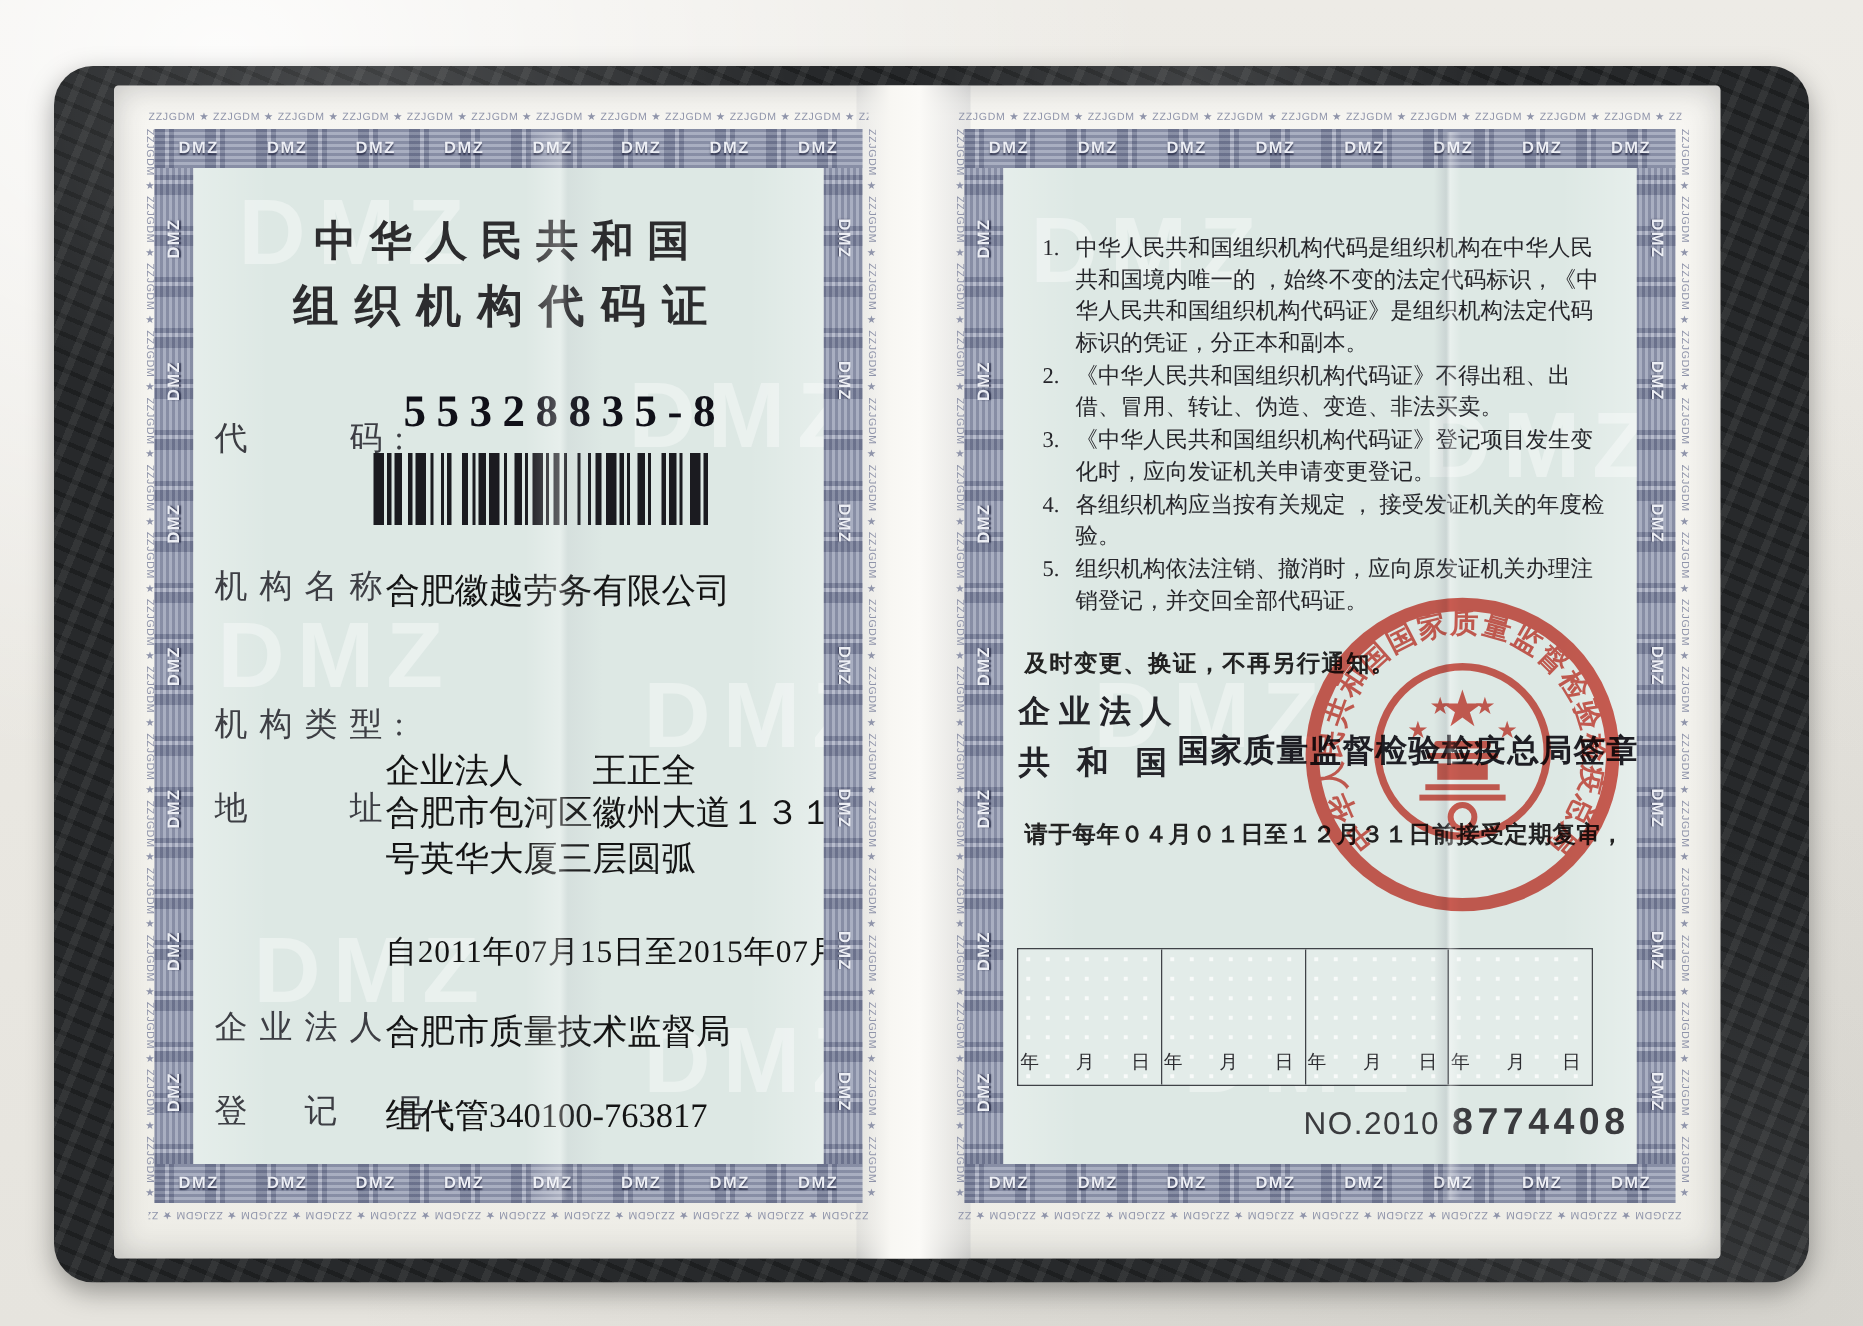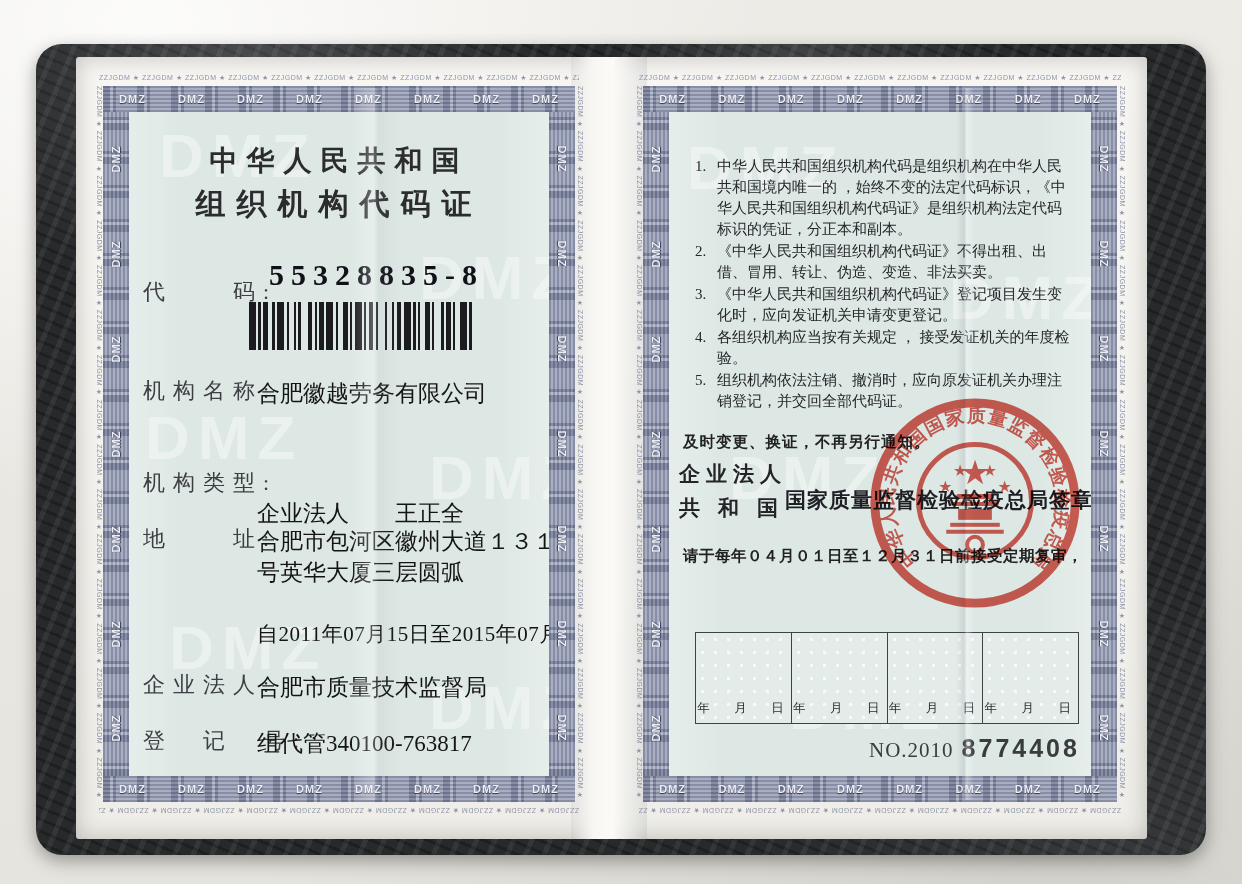--- a/index.html
+++ b/index.html
@@ -87,31 +87,31 @@
   .note{display:flex;font-size:15px;line-height:21px;color:#26262b;margin-bottom:1px;}
   .note .n{width:22px;flex:none;}
   .note .t{flex:1;}
   .notice{position:absolute;top:320px;left:14px;font-size:15.5px;font-weight:bold;color:#222;letter-spacing:1px;}
   .prc1{position:absolute;top:348px;left:10px;font-size:21px;font-weight:bold;color:#232328;letter-spacing:6px;}
   .prc2{position:absolute;top:382px;left:10px;font-size:21px;font-weight:bold;color:#232328;letter-spacing:18px;}
   .sealttl{position:absolute;top:374px;left:116px;font-size:21px;font-weight:bold;color:#1e1e24;
        letter-spacing:1px;white-space:nowrap;}
   .review{position:absolute;top:434px;left:14px;font-size:15.5px;font-weight:bold;color:#222;letter-spacing:.5px;}
   .annual{position:absolute;top:488px;width:100%;text-align:center;font-size:18px;color:#2b2b30;letter-spacing:15px;}
-  .ytable{position:absolute;top:520px;left:26px;width:382px;height:90px;display:flex;
+  .ytable{position:absolute;top:520px;left:9px;width:382px;height:90px;display:flex;
        border:1px solid #3f4247;}
   .ycell{flex:1;position:relative;border-right:1px solid #3f4247;
        background-color:#e3ece9;
        background-image:radial-gradient(rgba(255,255,255,.75) 1.5px, transparent 1.6px);
        background-size:13px 13px;}
   .ycell:last-child{border-right:none;}
   .ycell span{position:absolute;bottom:6px;width:100%;text-align:center;font-size:12.5px;
        color:#2c2c30;letter-spacing:6px;}
   .serial{position:absolute;top:622px;left:200px;font-family:"Liberation Sans",sans-serif;color:#3a3b3e;}
-  .serial .p{font-size:21px;letter-spacing:1px;font-family:Liberation Serif, serif;}
+  .serial .p{font-size:21px;letter-spacing:1px;}
   .serial .s{font-size:25px;font-weight:bold;letter-spacing:3px;margin-left:8px;}
 
   
   .stamp{position:absolute;left:861px;top:389px;width:228px;height:228px;
          mix-blend-mode:multiply;opacity:.88;}
 
   
   .crease-l{position:absolute;left:350px;top:88px;width:52px;height:712px;
        background:linear-gradient(90deg, transparent, rgba(255,255,255,.30) 45%, rgba(160,165,175,.12) 55%, transparent);}
   .crease-r{position:absolute;left:956px;top:88px;width:18px;height:712px;

